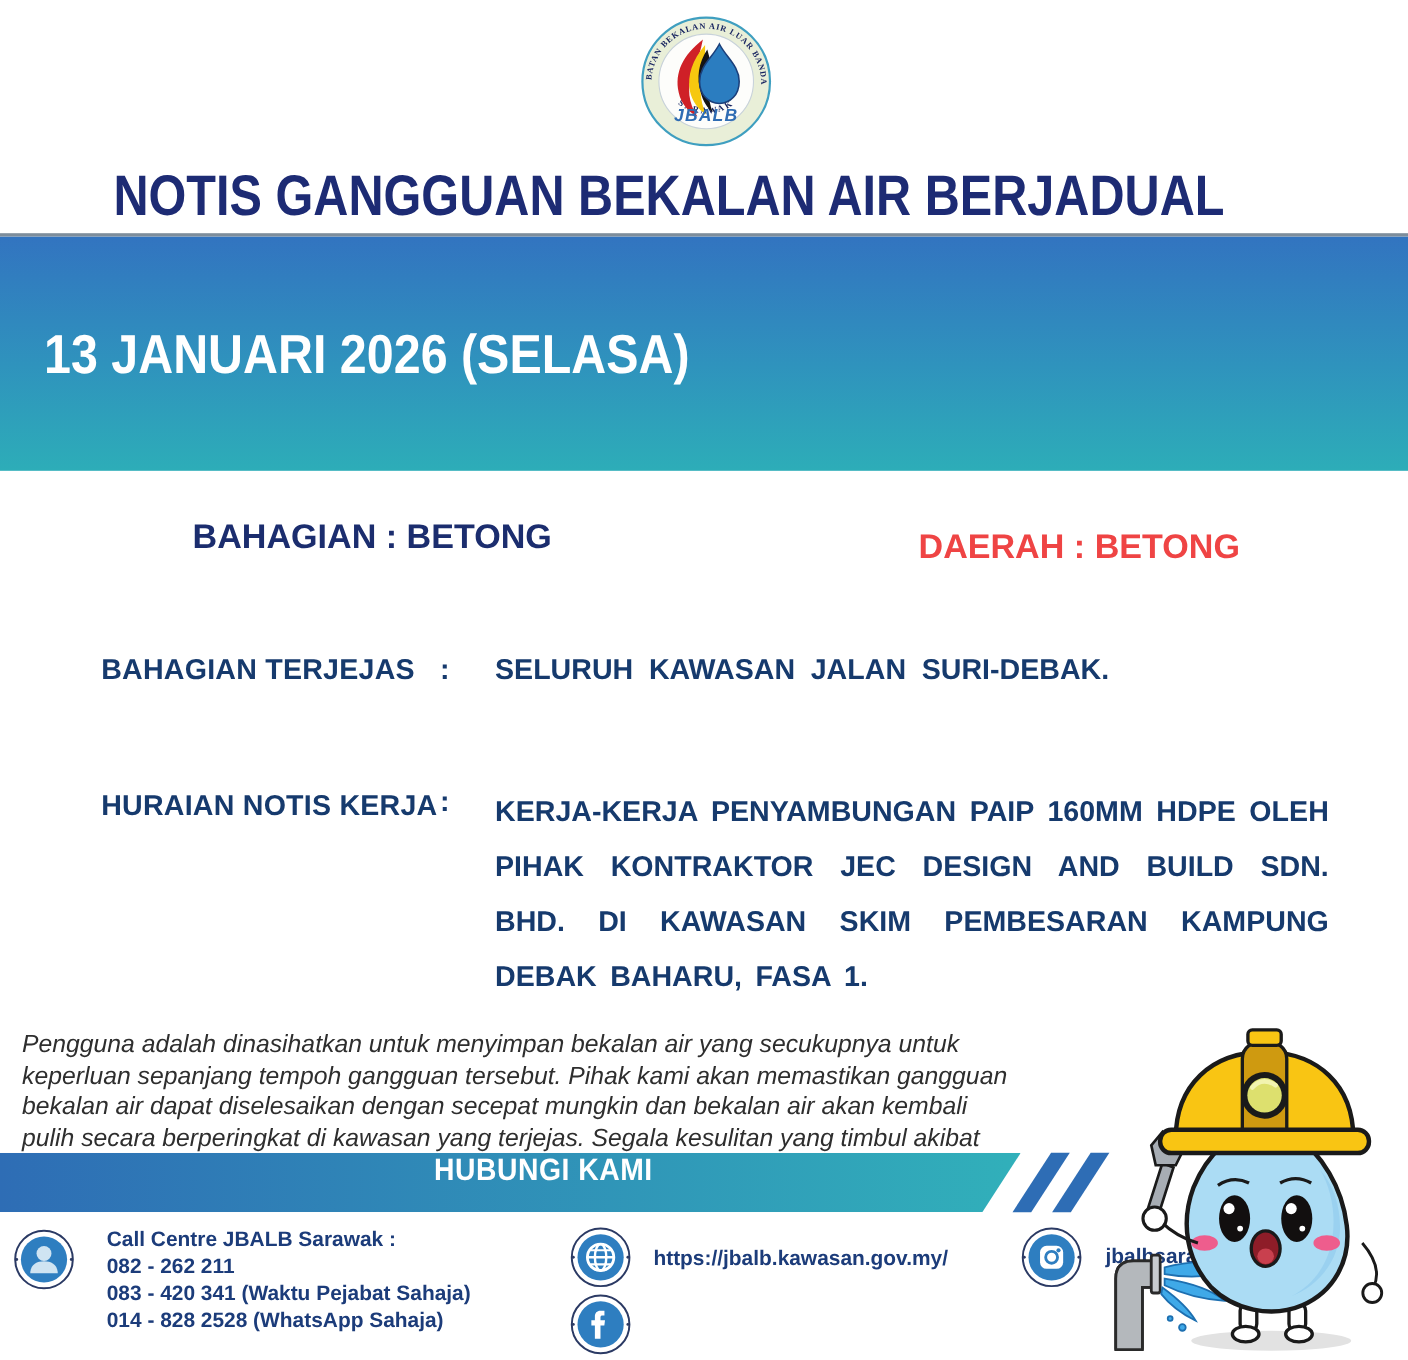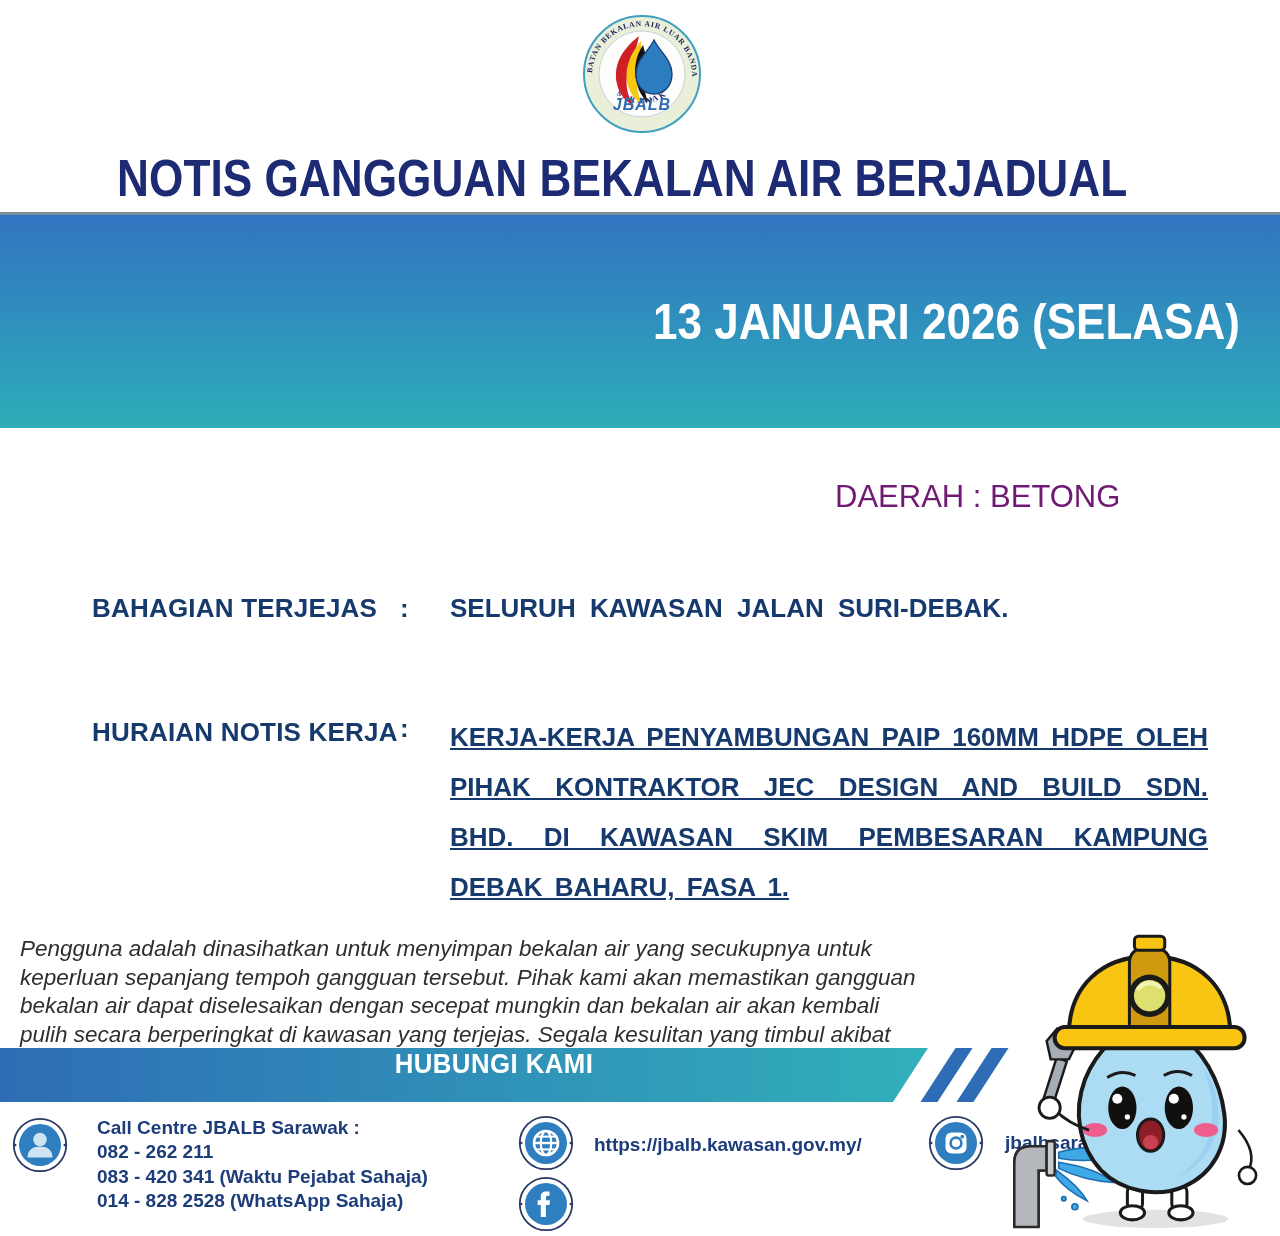--- a/index.html
+++ b/index.html
@@ -3,44 +3,44 @@
 <meta charset="utf-8">
 <style>
   * { margin:0; padding:0; box-sizing:border-box; }
   body { background:#ffffff; font-family:"Liberation Sans", sans-serif; }
   .canvas { position:relative; width:1280px; height:1236px; background:#ffffff; overflow:hidden; }
 
   
   .logo { position:absolute; left:582px; top:14px; width:120px; height:120px; }
 
   
-  .title-wrap { position:absolute; left:14px; top:148px; width:1216px; text-align:center; }
+  .title-wrap { position:absolute; left:0; top:148px; width:1216px; text-align:center; }
   .title-wrap span { display:inline-block; font-size:52px; font-weight:bold; color:#1d2b74;
       transform:scaleX(0.85); transform-origin:center; white-space:nowrap; letter-spacing:0px; }
 
   
   .banner { position:absolute; left:0; top:212px; width:1280px; height:216px;
       background:linear-gradient(180deg,#3274c0 0%,#2f93bd 55%,#2dadb8 100%);
-      border-top:3px solid #7d8d9b; display:flex; flex-direction:column; align-items:flex-end; justify-content:center; gap:28px; }
+      border-top:3px solid #7d8d9b; display:flex; flex-direction:column; align-items:flex-start; justify-content:center; gap:28px; }
   .banner div span { display:inline-block; font-size:50px; font-weight:bold; color:#ffffff;
       transform:scaleX(0.88); transform-origin:center; white-space:nowrap; }
 
   
   .region-bahagian { position:absolute; left:175px; top:470px; font-size:31px; font-weight:bold; color:#1b2d6e; white-space:nowrap; }
-  .region-daerah   { position:absolute; left:835px; top:479px; font-size:31px; font-weight:normal; color:#701a75; white-space:nowrap; }
+  .region-daerah   { position:absolute; left:835px; top:479px; font-size:31px; font-weight:bold; color:#ef4444; white-space:nowrap; }
 
   
   .detail-row { position:absolute; left:0; width:1280px; color:#163a6d; font-weight:bold; }
   .detail-row .lbl { position:absolute; left:92px; top:0; font-size:26px; white-space:nowrap; letter-spacing:0.2px; }
   .detail-row .col { position:absolute; left:400px; top:0; font-size:26px; }
   .detail-row .val { position:absolute; left:450px; top:0; width:758px; font-size:26px; line-height:50px; }
   .row-kawasan { top:592px; }
   .row-kawasan .val { word-spacing:7px; }
   .row-huraian { top:712px; }
-  .row-huraian .val { text-align:justify; text-align-last:left; word-spacing:5px;text-decoration:underline; }
+  .row-huraian .val { text-align:justify; text-align-last:left; word-spacing:5px; }
   .row-kawasan .lbl, .row-kawasan .col, .row-kawasan .val,
   .row-huraian .lbl, .row-huraian .col { line-height:32px; }
   .row-huraian .lbl { top:4px; }
 
   
   .advisory { position:absolute; left:20px; top:935px; width:905px; font-size:22.5px; line-height:28.5px;
       font-style:italic; color:#2e2e2e; }
 
   
   .contact-bar { position:absolute; left:0; top:1048px; width:928px; height:54px;
@@ -96,20 +96,21 @@
   </svg>
 
   <div class="title-wrap">
     <span>NOTIS GANGGUAN BEKALAN AIR BERJADUAL</span>
   </div>
 
   <div class="banner">
     <div><span>13 JANUARI 2026 (SELASA)</span></div>
   </div>
 
+  <div class="region-bahagian">BAHAGIAN : BETONG</div>
   <div class="region-daerah">DAERAH : BETONG</div>
 
   <div class="detail-row row-kawasan">
     <div class="lbl">BAHAGIAN TERJEJAS</div>
     <div class="col">:</div>
     <div class="val">SELURUH KAWASAN JALAN SURI-DEBAK.</div>
   </div>
 
   <div class="detail-row row-huraian">
     <div class="lbl">HURAIAN NOTIS KERJA</div>

